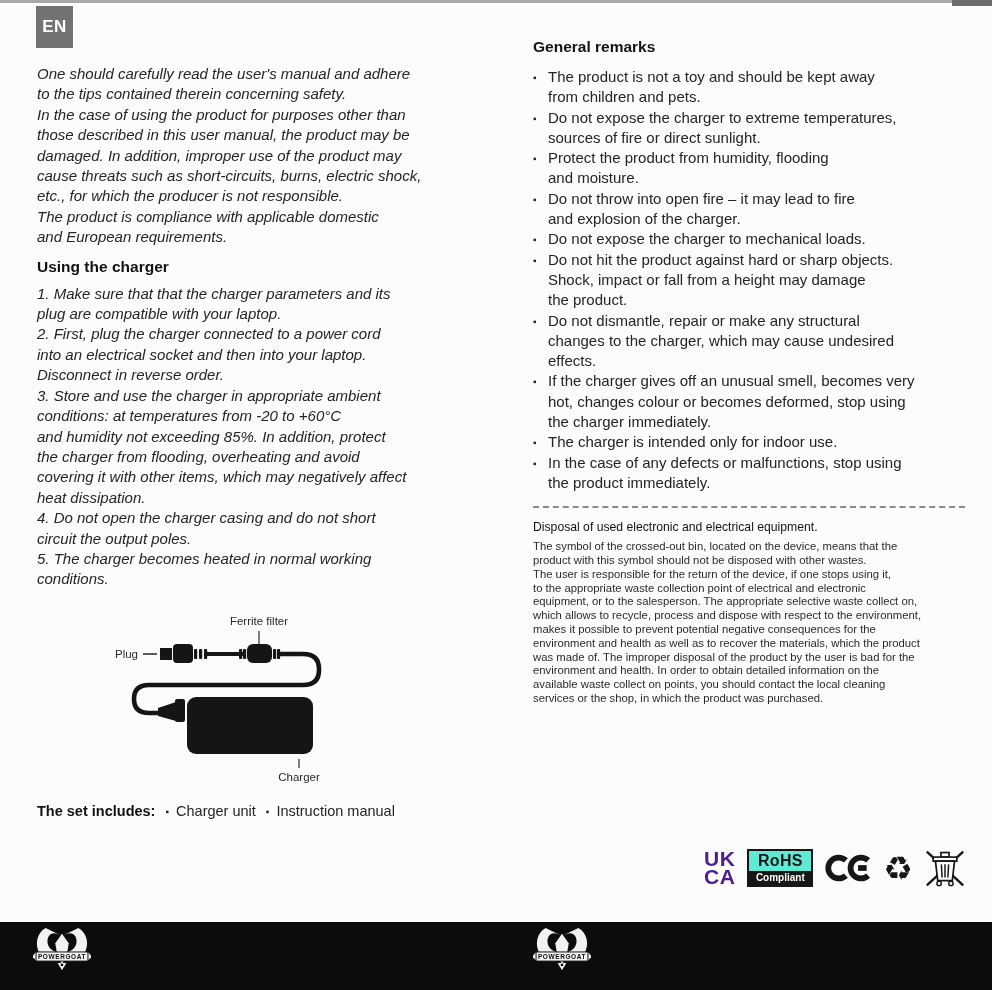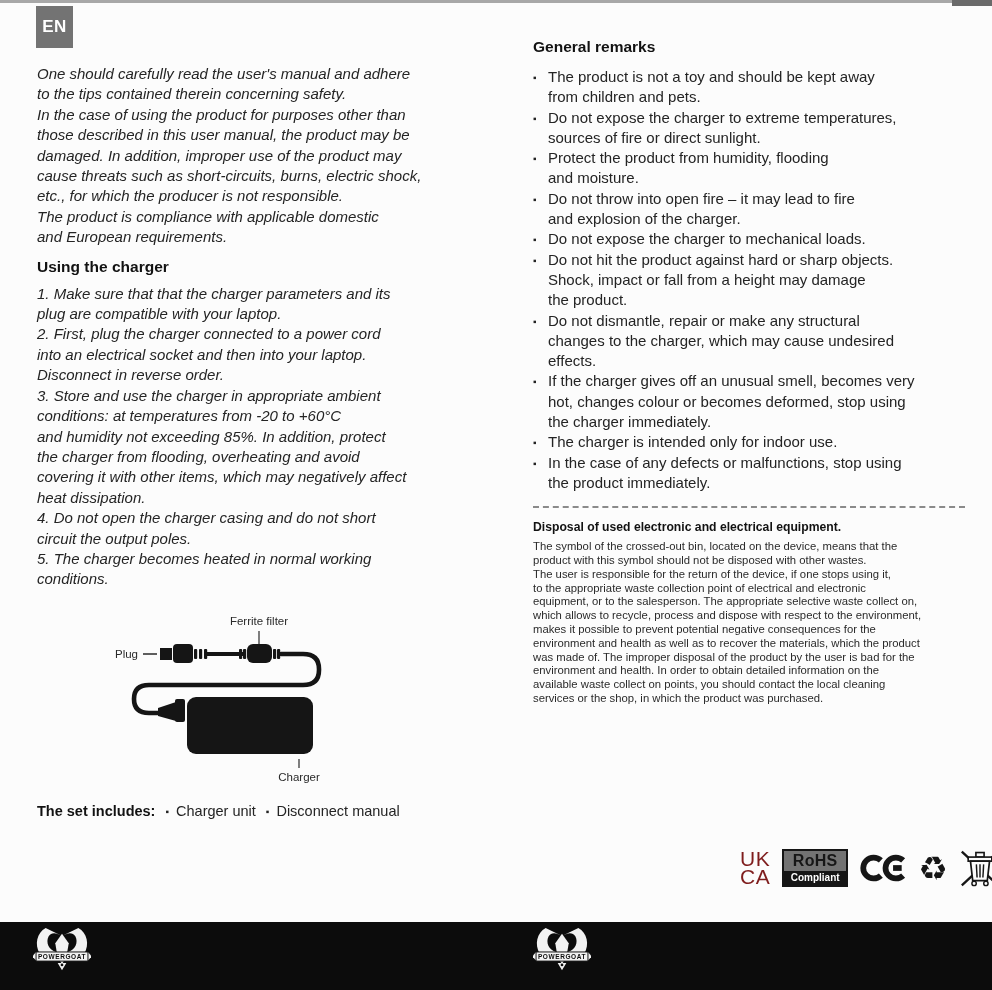--- a/index.html
+++ b/index.html
@@ -41,29 +41,29 @@
   ul.remarks{list-style:none;margin:0;padding:0 0 0 15px;}
   ul.remarks li{
     position:relative;font-size:15px;line-height:20.3px;white-space:pre-line;color:#242424;
   }
   ul.remarks li::before{
     content:"▪";position:absolute;left:-15px;top:1px;font-size:10px;color:#242424;
   }
 
   .dashed-sep{border:none;border-top:2px dashed #8a8a8a;margin:13px 0 0 0;width:100%;}
 
-  .disposal-h{font-size:12.2px;font-weight:bold;color:#121212;margin-top:12px;}
+  .disposal-h{font-size:12.2px;font-weight:normal;color:#121212;margin-top:12px;}
   .disposal-p{font-size:11.3px;line-height:13.8px;white-space:pre-line;margin-top:6px;color:#2a2a2a;}
 
   .logos-row{
     position:absolute;left:704px;top:845px;height:46px;
     display:flex;align-items:center;gap:12px;
   }
-  .ukca{font-weight:normal;font-size:21px;line-height:18px;color:#7f1d1d;letter-spacing:.5px;margin-left:36px;}
-  .rohs-box{border:2.5px solid #161616;width:62px;text-align:center;background:#737373;}
+  .ukca{font-weight:bold;font-size:21px;line-height:18px;color:#4c1d95;letter-spacing:.5px;}
+  .rohs-box{border:2.5px solid #161616;width:62px;text-align:center;background:#5eead4;}
   .rohs-top{font-weight:bold;font-size:16px;line-height:20px;color:#161616;letter-spacing:.3px;}
   .rohs-bottom{background:#161616;color:#fff;font-size:10px;line-height:14px;font-weight:bold;}
   .recycle-glyph{font-family:"DejaVu Sans",sans-serif;font-size:33px;color:#161616;line-height:33px;}
 
   .footer-strip{
     position:absolute;left:0;top:922px;width:992px;height:68px;background:#0c0c0c;
   }
   .goat-logo{position:absolute;top:4px;}
   .goat-1{left:33px;}
   .goat-2{left:533px;}
@@ -141,21 +141,21 @@
 
     <rect x="150" y="93" width="126" height="57" rx="9" fill="#151515"></rect>
 
     <line x1="262" y1="155" x2="262" y2="164" stroke="#2a2a2a" stroke-width="1.2"></line>
     <text x="262" y="177" font-size="11.5" fill="#2a2a2a" text-anchor="middle">Charger</text>
   </svg>
 
   <div class="set-includes">
     <b>The set includes:</b>
     <span class="inc-item">Charger unit</span>
-    <span class="inc-item">Disconnect manual</span>
+    <span class="inc-item">Instruction manual</span>
   </div>
 </div>
 
 <div class="col-right">
   <h2 class="remarks-h">General remarks</h2>
   <ul class="remarks">
     <li>The product is not a toy and should be kept away
 from children and pets.</li>
     <li>Do not expose the charger to extreme temperatures,
 sources of fire or direct sunlight.</li>

